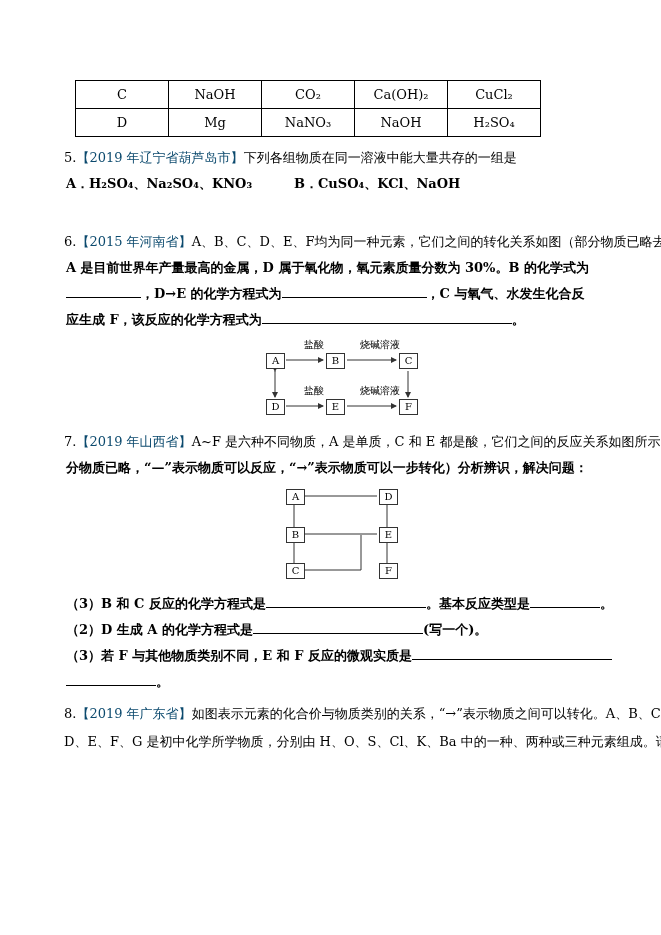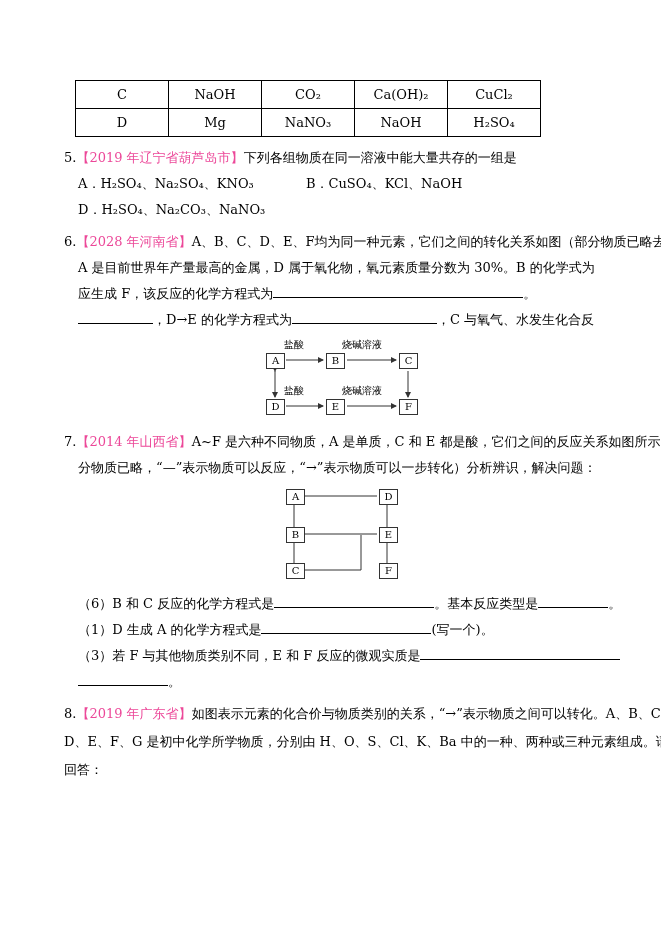--- a/index.html
+++ b/index.html
@@ -4,34 +4,34 @@
 <style>
   html,body{margin:0;padding:0;background:#e8e8e8;}
   .page{position:relative;width:661px;height:935px;background:#ffffff;margin:0 auto;
         font-family:"DejaVu Serif","Liberation Serif",serif;font-size:13px;color:#000;
         overflow:hidden;}
   .content{padding:80px 0 0 64px;}
   table.grid{border-collapse:collapse;margin-left:11px;}
   table.grid td{border:1px solid #000;width:92px;height:27px;text-align:center;
         font-size:13px;padding:0;}
   .line{height:26px;line-height:26px;white-space:nowrap;}
-  .ind{margin-left:14px;}
-  .src{color:#ec4899;}
+  .ind{margin-left:2px;font-weight:bold;}
+  .src{color:#0c4a6e;}
   .blank{display:inline-block;border-bottom:1px solid #000;height:13px;vertical-align:baseline;}
   .b70{width:70px;}.b75{width:75px;}.b90{width:90px;}.b145{width:145px;}
   .b160{width:160px;}.b170{width:170px;}.b200{width:200px;}
   .b250{width:250px;}
   .optrow{display:flex;}
   .optcol1{width:228px;}
   
   .dg1{position:relative;width:200px;height:82px;margin:6px 0 8px 200px;font-size:10px;}
   .dg2{position:relative;width:132px;height:92px;margin:8px 0 10px 212px;font-size:10px;}
   .bx{position:absolute;width:17px;height:14px;border:1px solid #333;line-height:14px;
       text-align:center;background:#fff;z-index:2;}
-  .lb{position:absolute;height:12px;line-height:12px;text-align:left;z-index:2;}
+  .lb{position:absolute;height:12px;line-height:12px;text-align:right;z-index:2;}
   .wire{position:absolute;left:0;top:0;z-index:1;}
   .wire line, .wire polyline{stroke:#333;stroke-width:1;fill:none;}
 </style>
 </head>
 <body>
 
 <div class="page">
   <div class="content">
 
     <table class="grid">
@@ -55,36 +55,35 @@
 
     <div style="margin-top:8px;">
       <div class="line">
         <span>5.</span><span class="src">【2019 年辽宁省葫芦岛市】</span><span>下列各组物质在同一溶液中能大量共存的一组是</span>
       </div>
       <div class="line ind optrow">
         <span class="optcol1">A．H₂SO₄、Na₂SO₄、KNO₃</span>
         <span>B．CuSO₄、KCl、NaOH</span>
       </div>
       <div class="line ind optrow">
-        <span>D．H₂SO₄、Na₂CO₃、NaNO₃</span>
       </div>
     </div>
 
     <div style="margin-top:6px;">
       <div class="line">
-        <span>6.</span><span class="src">【2028 年河南省】</span><span>A、B、C、D、E、F均为同一种元素，它们之间的转化关系如图（部分物质已略去）。</span>
+        <span>6.</span><span class="src">【2015 年河南省】</span><span>A、B、C、D、E、F均为同一种元素，它们之间的转化关系如图（部分物质已略去）。</span>
       </div>
       <div class="line ind">
         <span>A 是目前世界年产量最高的金属，D 属于氧化物，氧元素质量分数为 30%。B 的化学式为</span>
       </div>
       <div class="line ind">
-        <span>应生成 F，该反应的化学方程式为</span><span class="blank b250"></span><span>。</span>
+        <span class="blank b75"></span><span>，D→E 的化学方程式为</span><span class="blank b145"></span><span>，C 与氧气、水发生化合反</span>
       </div>
       <div class="line ind">
-        <span class="blank b75"></span><span>，D→E 的化学方程式为</span><span class="blank b145"></span><span>，C 与氧气、水发生化合反</span>
+        <span>应生成 F，该反应的化学方程式为</span><span class="blank b250"></span><span>。</span>
       </div>
 
       <div class="dg1">
         <svg class="wire" width="200" height="82">
           <defs>
             <marker id="m1" markerWidth="6" markerHeight="6" refX="5" refY="3" orient="auto">
               <path d="M0,0 L6,3 L0,6 z" fill="#333"></path>
             </marker>
           </defs>
           <line x1="22" y1="21" x2="59" y2="21" marker-end="url(#m1)"></line>
@@ -102,21 +101,21 @@
         <div class="bx" style="left:62px;top:14px;">B</div>
         <div class="bx" style="left:135px;top:14px;">C</div>
         <div class="bx" style="left:2px;top:60px;">D</div>
         <div class="bx" style="left:62px;top:60px;">E</div>
         <div class="bx" style="left:135px;top:60px;">F</div>
       </div>
     </div>
 
     <div style="margin-top:4px;">
       <div class="line">
-        <span>7.</span><span class="src">【2014 年山西省】</span><span>A~F 是六种不同物质，A 是单质，C 和 E 都是酸，它们之间的反应关系如图所示（部</span>
+        <span>7.</span><span class="src">【2019 年山西省】</span><span>A~F 是六种不同物质，A 是单质，C 和 E 都是酸，它们之间的反应关系如图所示（部</span>
       </div>
       <div class="line ind">
         <span>分物质已略，“—”表示物质可以反应，“→”表示物质可以一步转化）分析辨识，解决问题：</span>
       </div>
 
       <div class="dg2">
         <svg class="wire" width="132" height="92">
           <line x1="29" y1="7" x2="101" y2="7"></line>
           <line x1="18" y1="16" x2="18" y2="38"></line>
           <line x1="29" y1="45" x2="101" y2="45"></line>
@@ -127,39 +126,36 @@
         </svg>
         <div class="bx" style="left:10px;top:0;">A</div>
         <div class="bx" style="left:103px;top:0;">D</div>
         <div class="bx" style="left:10px;top:38px;">B</div>
         <div class="bx" style="left:103px;top:38px;">E</div>
         <div class="bx" style="left:10px;top:74px;">C</div>
         <div class="bx" style="left:103px;top:74px;">F</div>
       </div>
 
       <div class="line ind">
-        <span>（6）B 和 C 反应的化学方程式是</span><span class="blank b160"></span><span>。基本反应类型是</span><span class="blank b70"></span><span>。</span>
+        <span>（3）B 和 C 反应的化学方程式是</span><span class="blank b160"></span><span>。基本反应类型是</span><span class="blank b70"></span><span>。</span>
       </div>
       <div class="line ind">
-        <span>（1）D 生成 A 的化学方程式是</span><span class="blank b170"></span><span>(写一个)。</span>
+        <span>（2）D 生成 A 的化学方程式是</span><span class="blank b170"></span><span>(写一个)。</span>
       </div>
       <div class="line ind">
         <span>（3）若 F 与其他物质类别不同，E 和 F 反应的微观实质是</span><span class="blank b200"></span>
       </div>
       <div class="line ind">
         <span class="blank b90"></span><span>。</span>
       </div>
     </div>
 
     <div style="margin-top:6px;">
       <div class="line">
         <span>8.</span><span class="src">【2019 年广东省】</span><span>如图表示元素的化合价与物质类别的关系，“→”表示物质之间可以转化。A、B、C、</span>
       </div>
       <div class="line" style="margin-top:2px;">
         <span>D、E、F、G 是初中化学所学物质，分别由 H、O、S、Cl、K、Ba 中的一种、两种或三种元素组成。请</span>
       </div>
-      <div class="line" style="margin-top:2px;">
-        <span>回答：</span>
-      </div>
     </div>
 
   </div>
 </div>
 
 </body></html>

